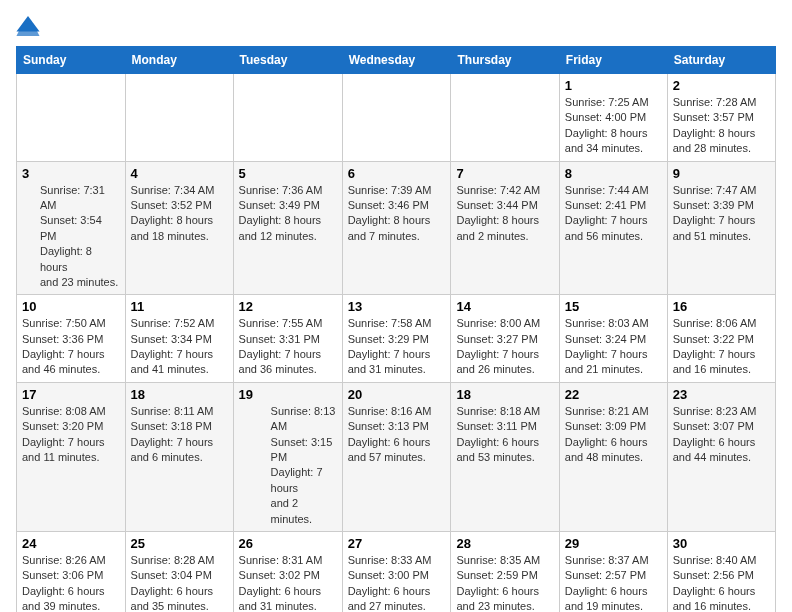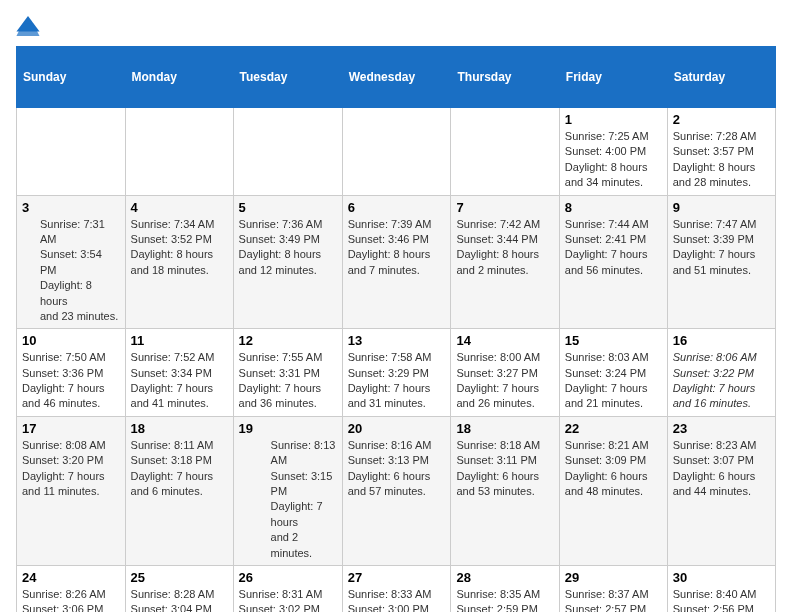--- a/index.html
+++ b/index.html
@@ -39,21 +39,21 @@
     }
     .calendar-table {
       width: 100%;
       border-collapse: collapse;
       font-size: 11px;
     }
     .calendar-table th {
       background-color: #1a6fc4;
       color: #fff;
       text-align: left;
-      padding: 23px 6px;
+      padding: 6px 6px;
       font-size: 12px;
       font-weight: bold;
       border: 1px solid #1a6fc4;
     }
     .calendar-table td {
       border: 1px solid #ccc;
       vertical-align: top;
       padding: 4px 5px;
       height: 80px;
       width: 110px;
@@ -222,21 +222,21 @@
         </td>
         <td>
           <span class="day-number">15</span>
           <div class="day-info" style="white-space: pre-line;">Sunrise: 8:03 AM
 Sunset: 3:24 PM
 Daylight: 7 hours
 and 21 minutes.</div>
         </td>
         <td>
           <span class="day-number">16</span>
-          <div class="day-info" style="white-space: pre-line; font-style: italic;">Sunrise: 8:06 AM
+          <div class="day-info" style="white-space: pre-line;">Sunrise: 8:06 AM
 Sunset: 3:22 PM
 Daylight: 7 hours
 and 16 minutes.</div>
         </td>
       </tr>
       <tr>
         <td>
           <span class="day-number">17</span>
           <div class="day-info" style="white-space: pre-line;">Sunrise: 8:08 AM
 Sunset: 3:20 PM

